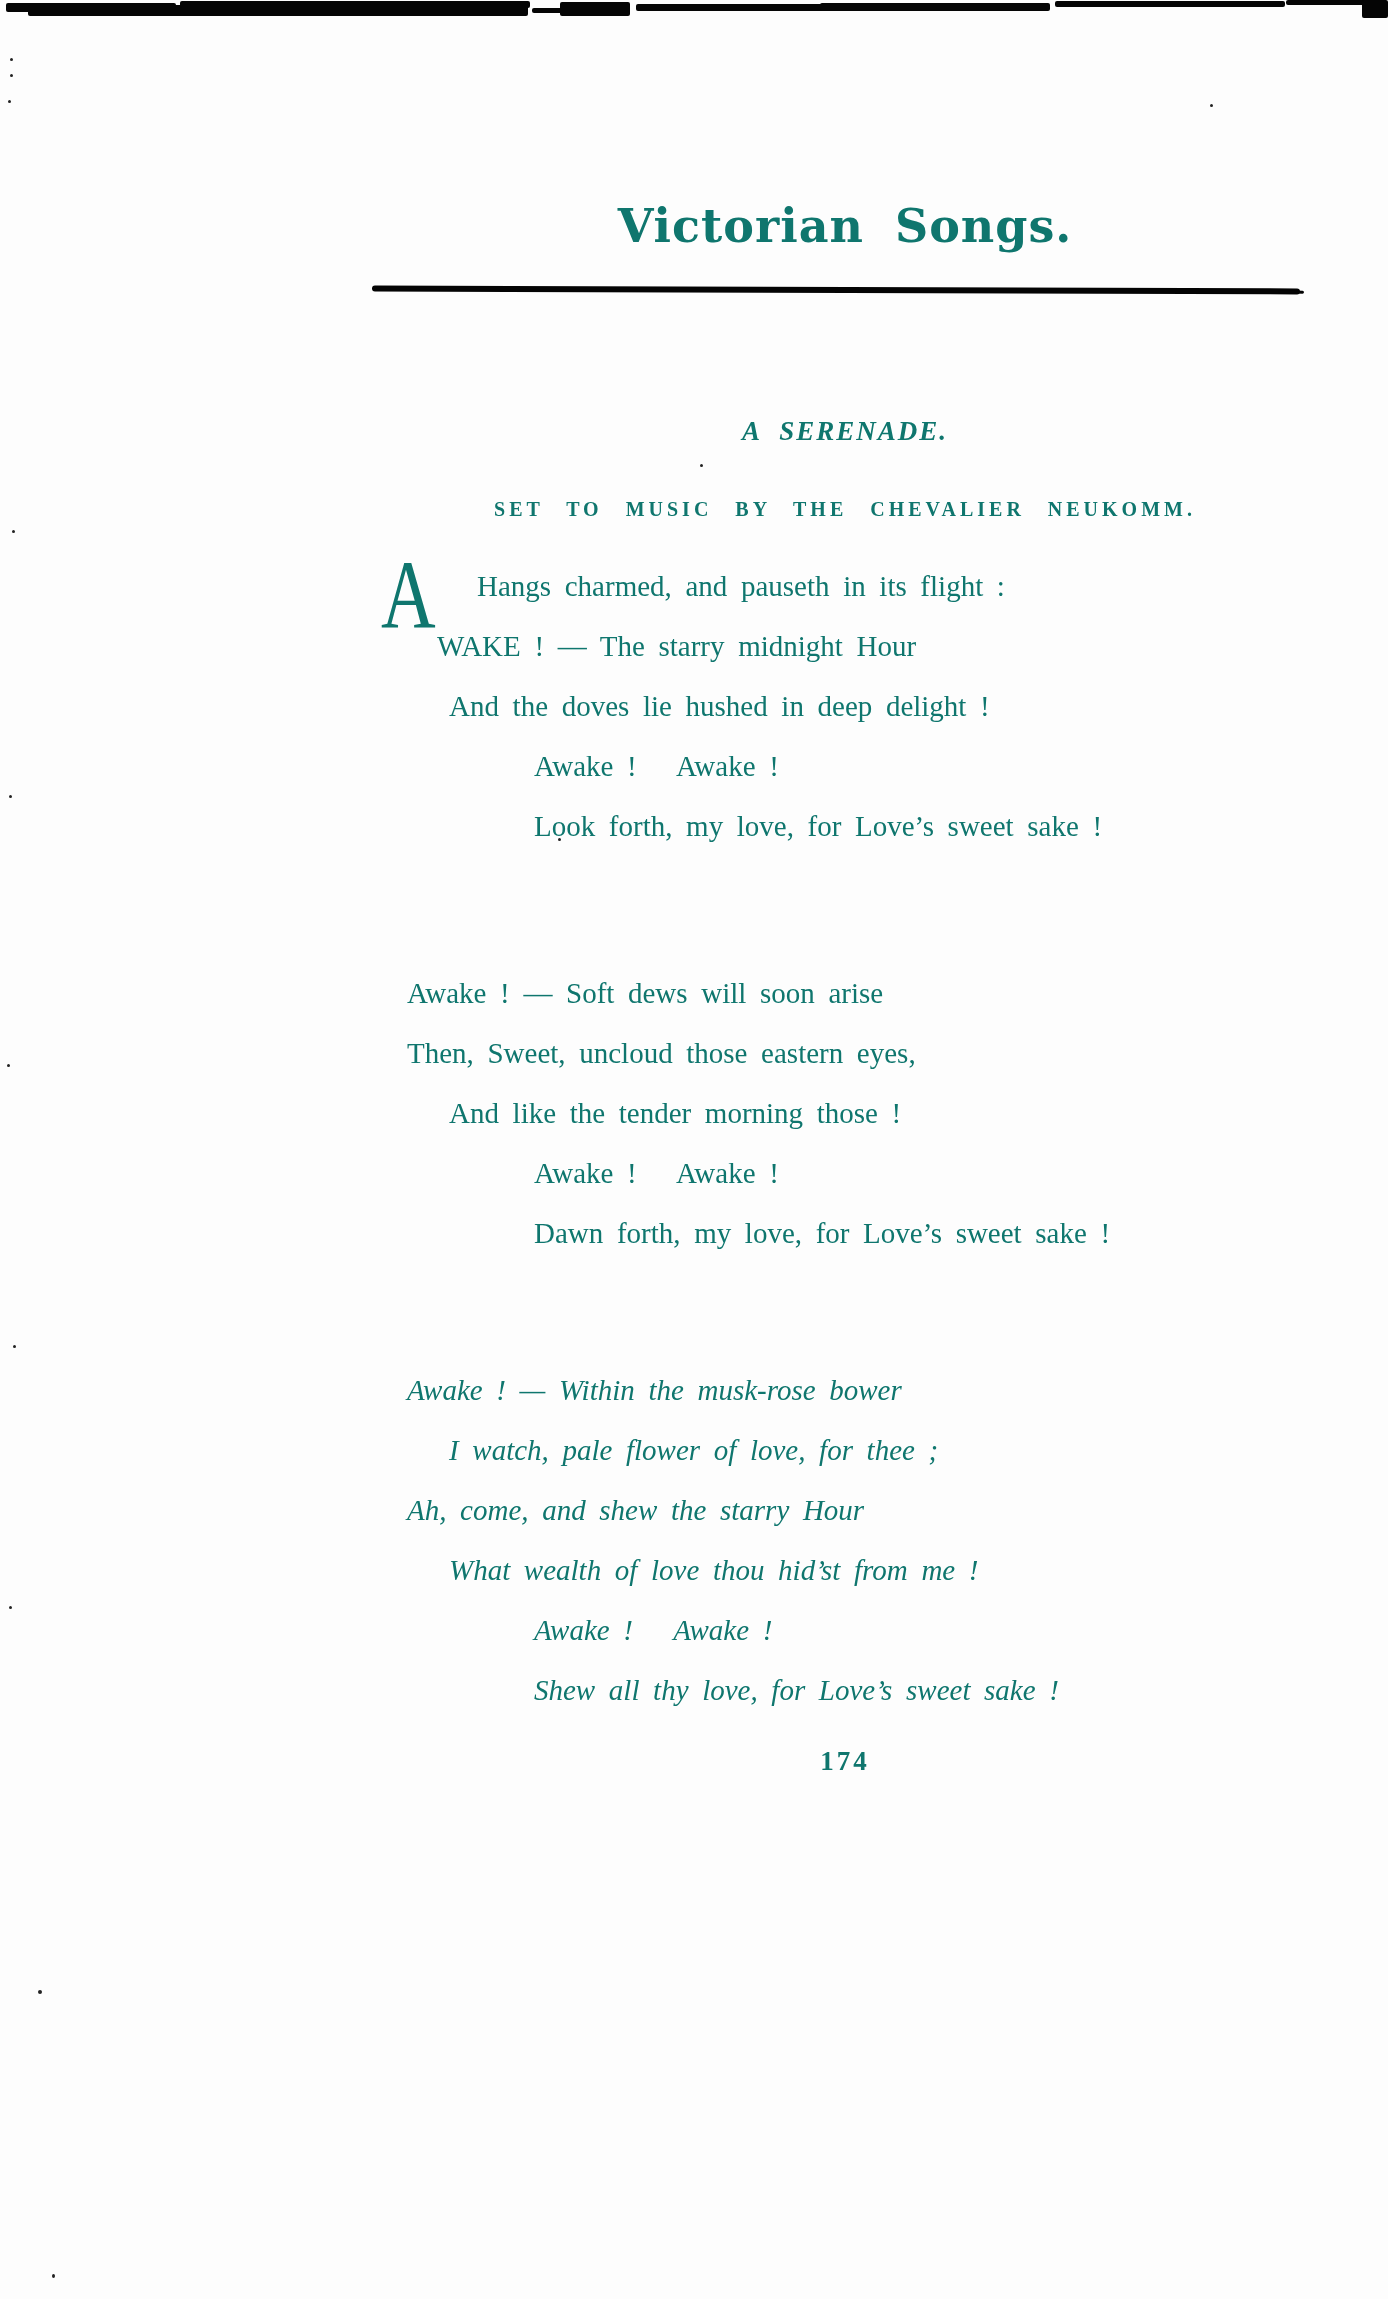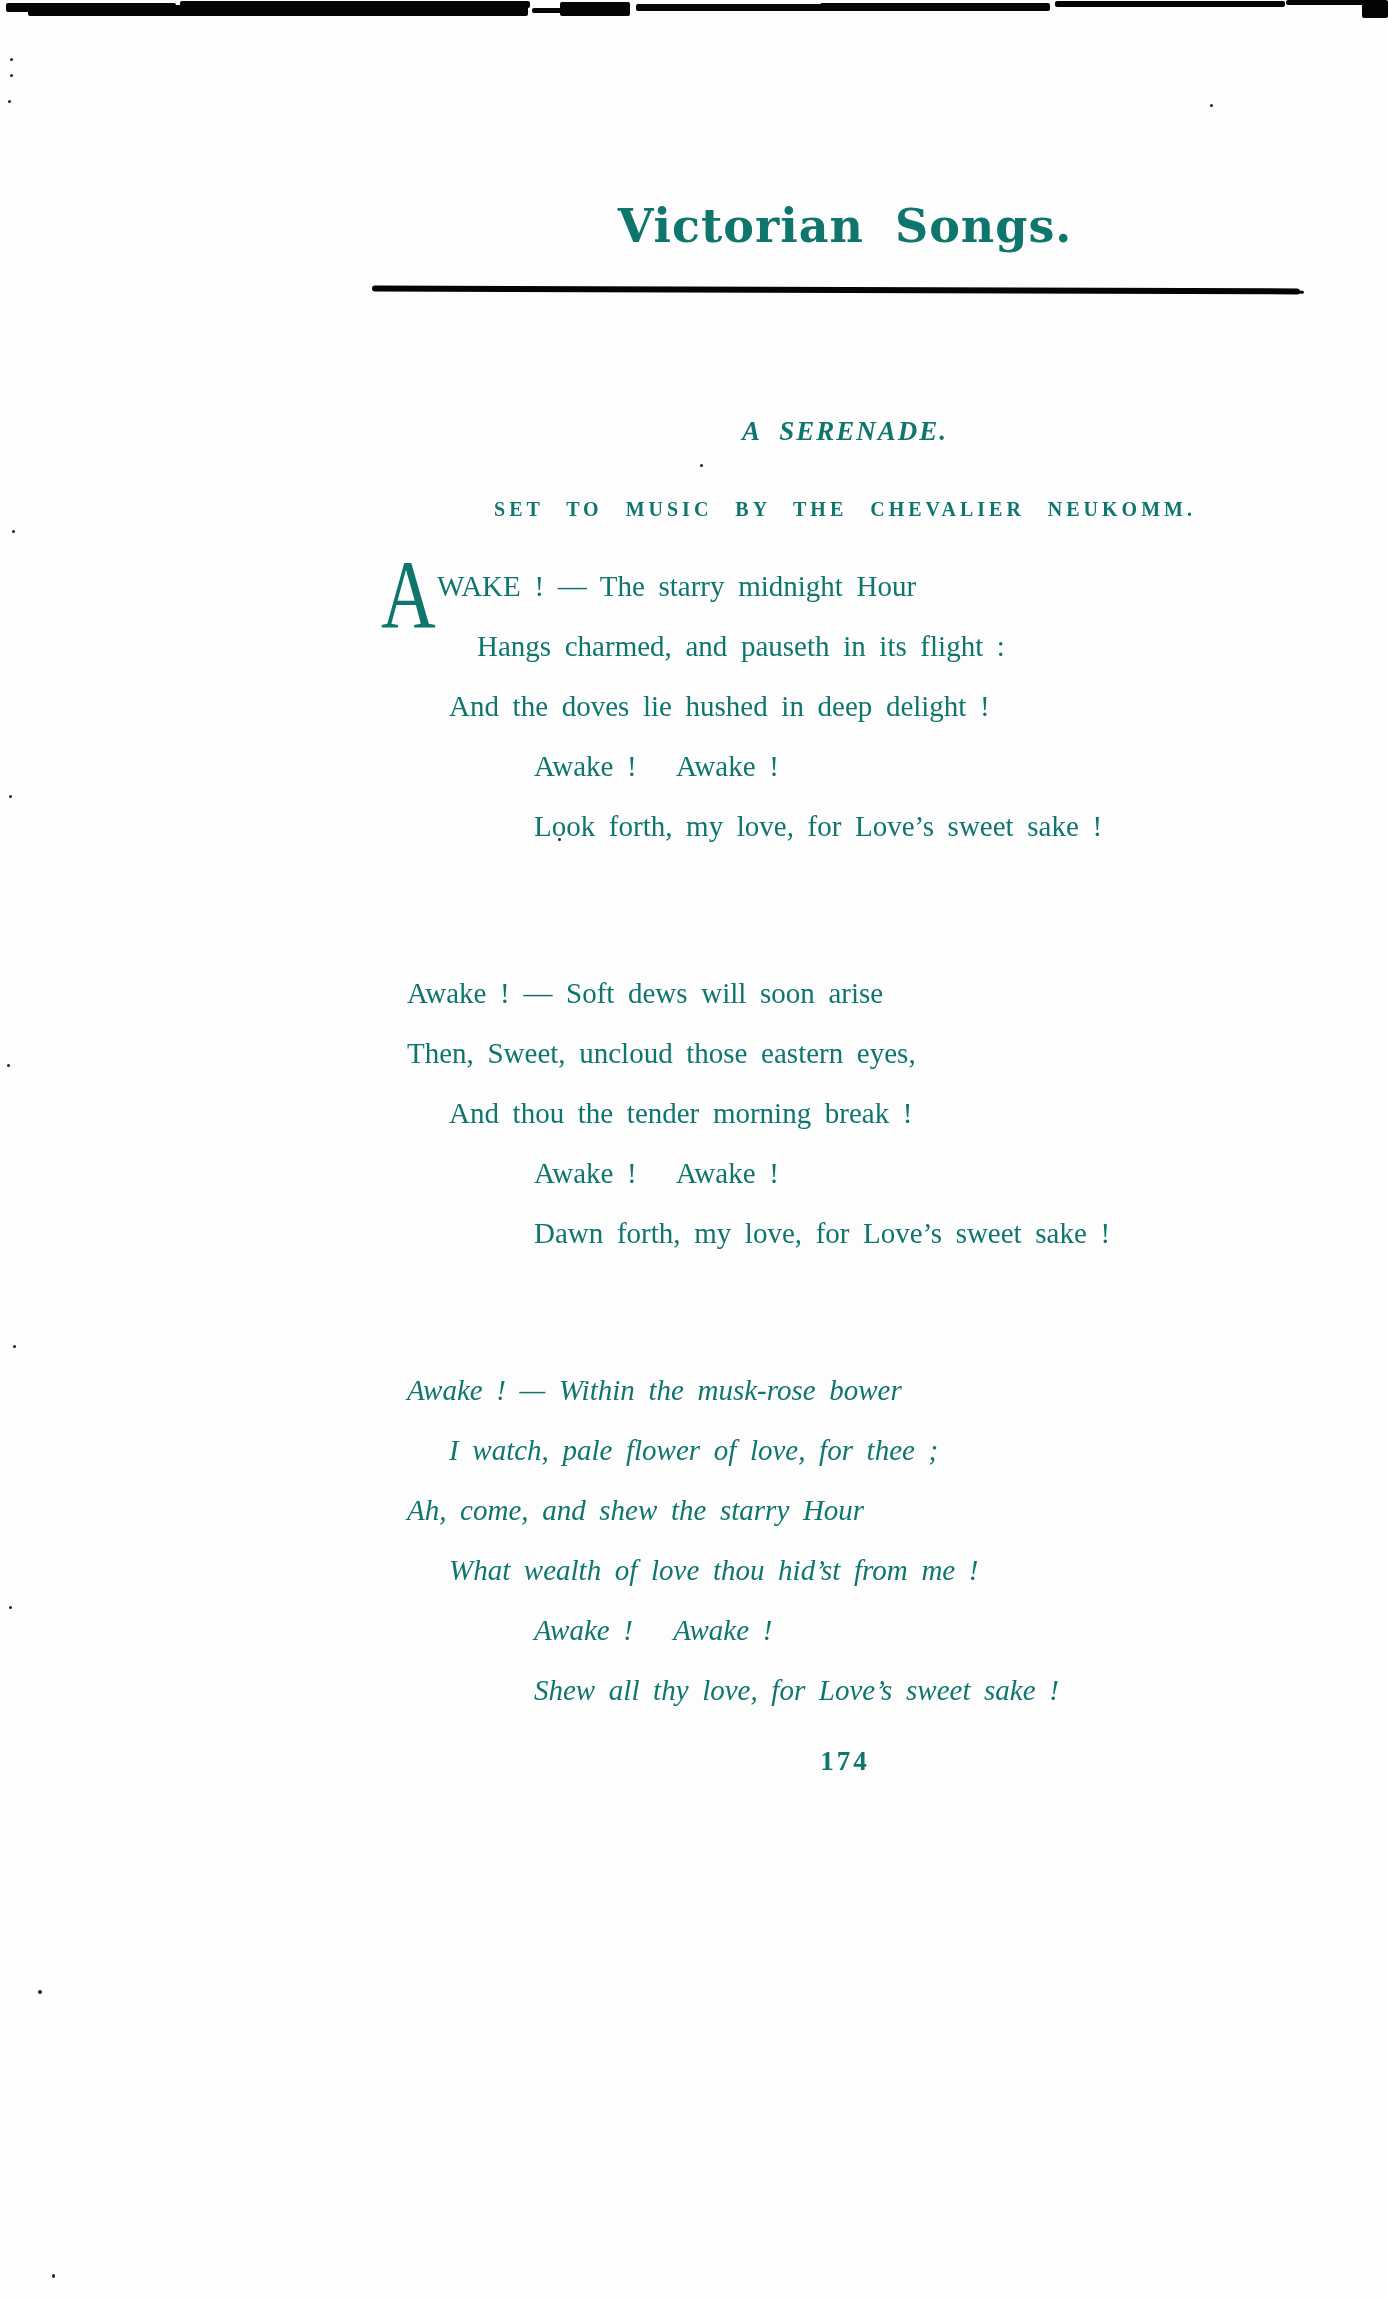--- a/index.html
+++ b/index.html
@@ -113,31 +113,31 @@
     <span>Victorian Songs.</span>
   </div>
   <div class="header-rule"></div>
 
   <div>
     <h2 class="poem-title">A SERENADE.</h2>
     <div class="poem-subtitle">SET TO MUSIC BY THE CHEVALIER NEUKOMM.</div>
 
     <section class="stanza stanza-1">
       <span class="drop-cap">A</span>
+      <div class="line indent-dc">Hangs charmed, and pauseth in its flight :</div>
       <div class="line l-first">WAKE ! — The starry midnight Hour</div>
-      <div class="line indent-dc">Hangs charmed, and pauseth in its flight :</div>
       <div class="line indent">And the doves lie hushed in deep delight !</div>
       <div class="line refrain">Awake !   Awake !</div>
       <div class="line refrain">Look forth, my love, for Love’s sweet sake !</div>
     </section>
 
     <section class="stanza stanza-2">
       <div class="line flush">Awake ! — Soft dews will soon arise</div>
       <div class="line flush">Then, Sweet, uncloud those eastern eyes,</div>
-      <div class="line indent">And thou the tender morning break !</div>
+      <div class="line indent">And like the tender morning those !</div>
       <div class="line refrain">Awake !   Awake !</div>
       <div class="line refrain">Dawn forth, my love, for Love’s sweet sake !</div>
     </section>
 
     <section class="stanza stanza-3">
       <div class="line flush">Awake ! — Within the musk-rose bower</div>
       <div class="line indent">I watch, pale flower of love, for thee ;</div>
       <div class="line flush">Ah, come, and shew the starry Hour</div>
       <div class="line indent">What wealth of love thou hid’st from me !</div>
       <div class="line refrain">Awake !   Awake !</div>

